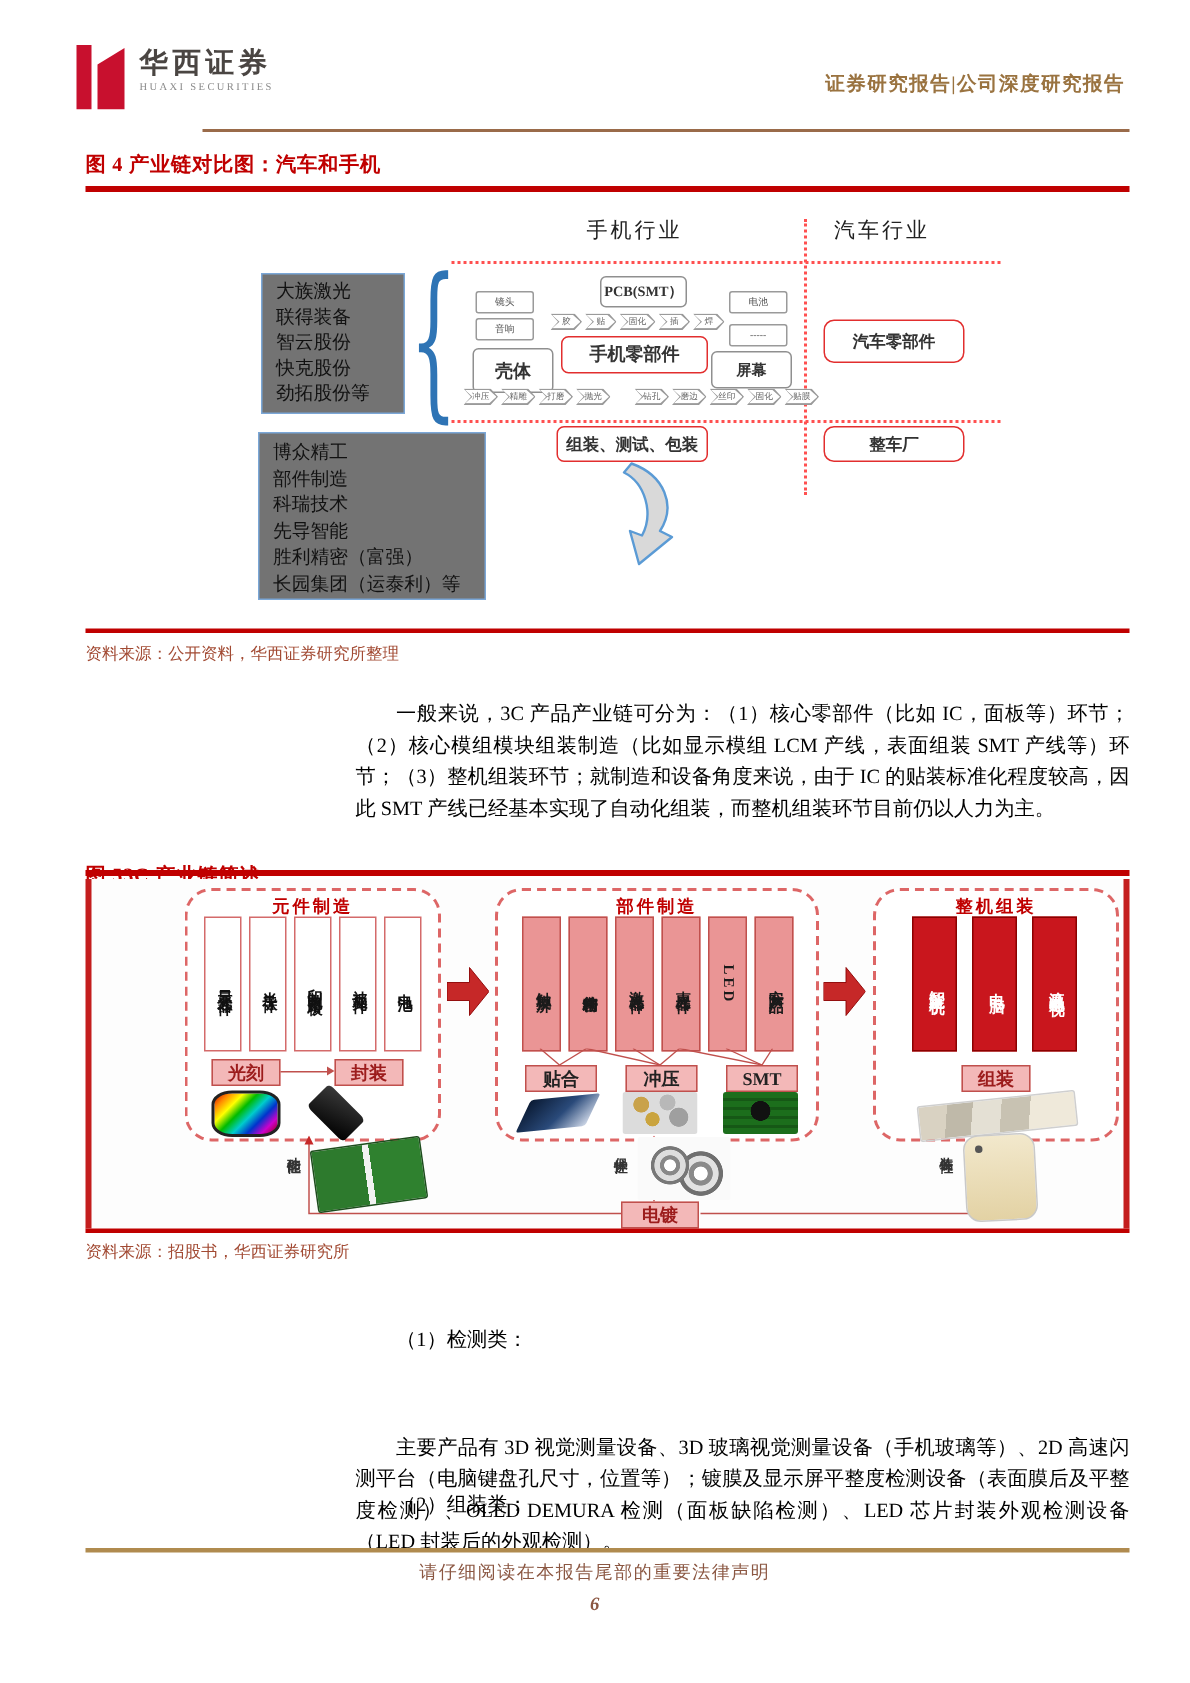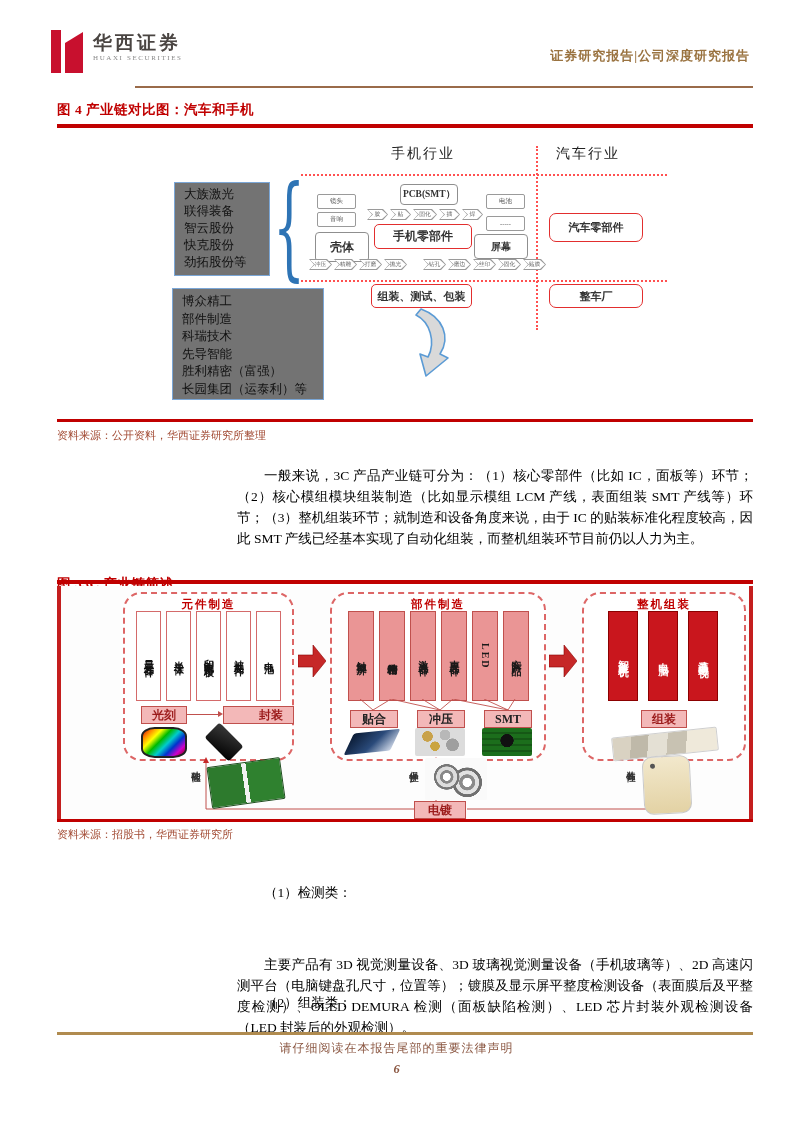--- a/index.html
+++ b/index.html
@@ -203,21 +203,21 @@
 
     <div class="abs dashsec" style="left:62px;top:6px;width:167px;height:165px;">
       <div class="abs sectitle ctr" style="left:0;top:3px;width:100%;">元件制造</div>
       <div class="abs whitev vtext ctr" style="left:11px;top:17px;width:23px;height:88px;">显示元器件</div>
       <div class="abs whitev vtext ctr" style="left:41px;top:17px;width:23px;height:88px;">半导体</div>
       <div class="abs whitev vtext ctr" style="left:71px;top:17px;width:23px;height:88px;">印制电路板</div>
       <div class="abs whitev vtext ctr" style="left:101px;top:17px;width:23px;height:88px;">被动元件</div>
       <div class="abs whitev vtext ctr" style="left:131px;top:17px;width:23px;height:88px;">电池</div>
       <div class="abs procbox ctr" style="left:16px;top:112px;width:44px;height:16px;">光刻</div>
       <div class="abs harrow" style="left:62px;top:120px;width:32px;"></div>
-      <div class="abs procbox ctr" style="left:98px;top:112px;width:44px;height:16px;padding-left:25px;">封装</div>
+      <div class="abs procbox ctr" style="left:98px;top:112px;width:44px;height:16px;">封装</div>
       <div class="abs ph wafer" style="left:16px;top:133px;width:42px;height:27px;"></div>
       <div class="abs ph chip" style="left:82px;top:131px;width:34px;height:34px;"></div>
     </div>
 
     <svg class="abs" style="left:237px;top:58px;" width="28" height="34" viewBox="0 0 28 34">
       <polygon points="0,11 15,11 15,1 28,17 15,33 15,23 0,23" fill="#c62828" stroke="#8b0000" stroke-width="0.6"></polygon>
     </svg>
 
     <div class="abs dashsec" style="left:269px;top:6px;width:212px;height:165px;">
       <div class="abs sectitle ctr" style="left:0;top:3px;width:100%;">部件制造</div>

